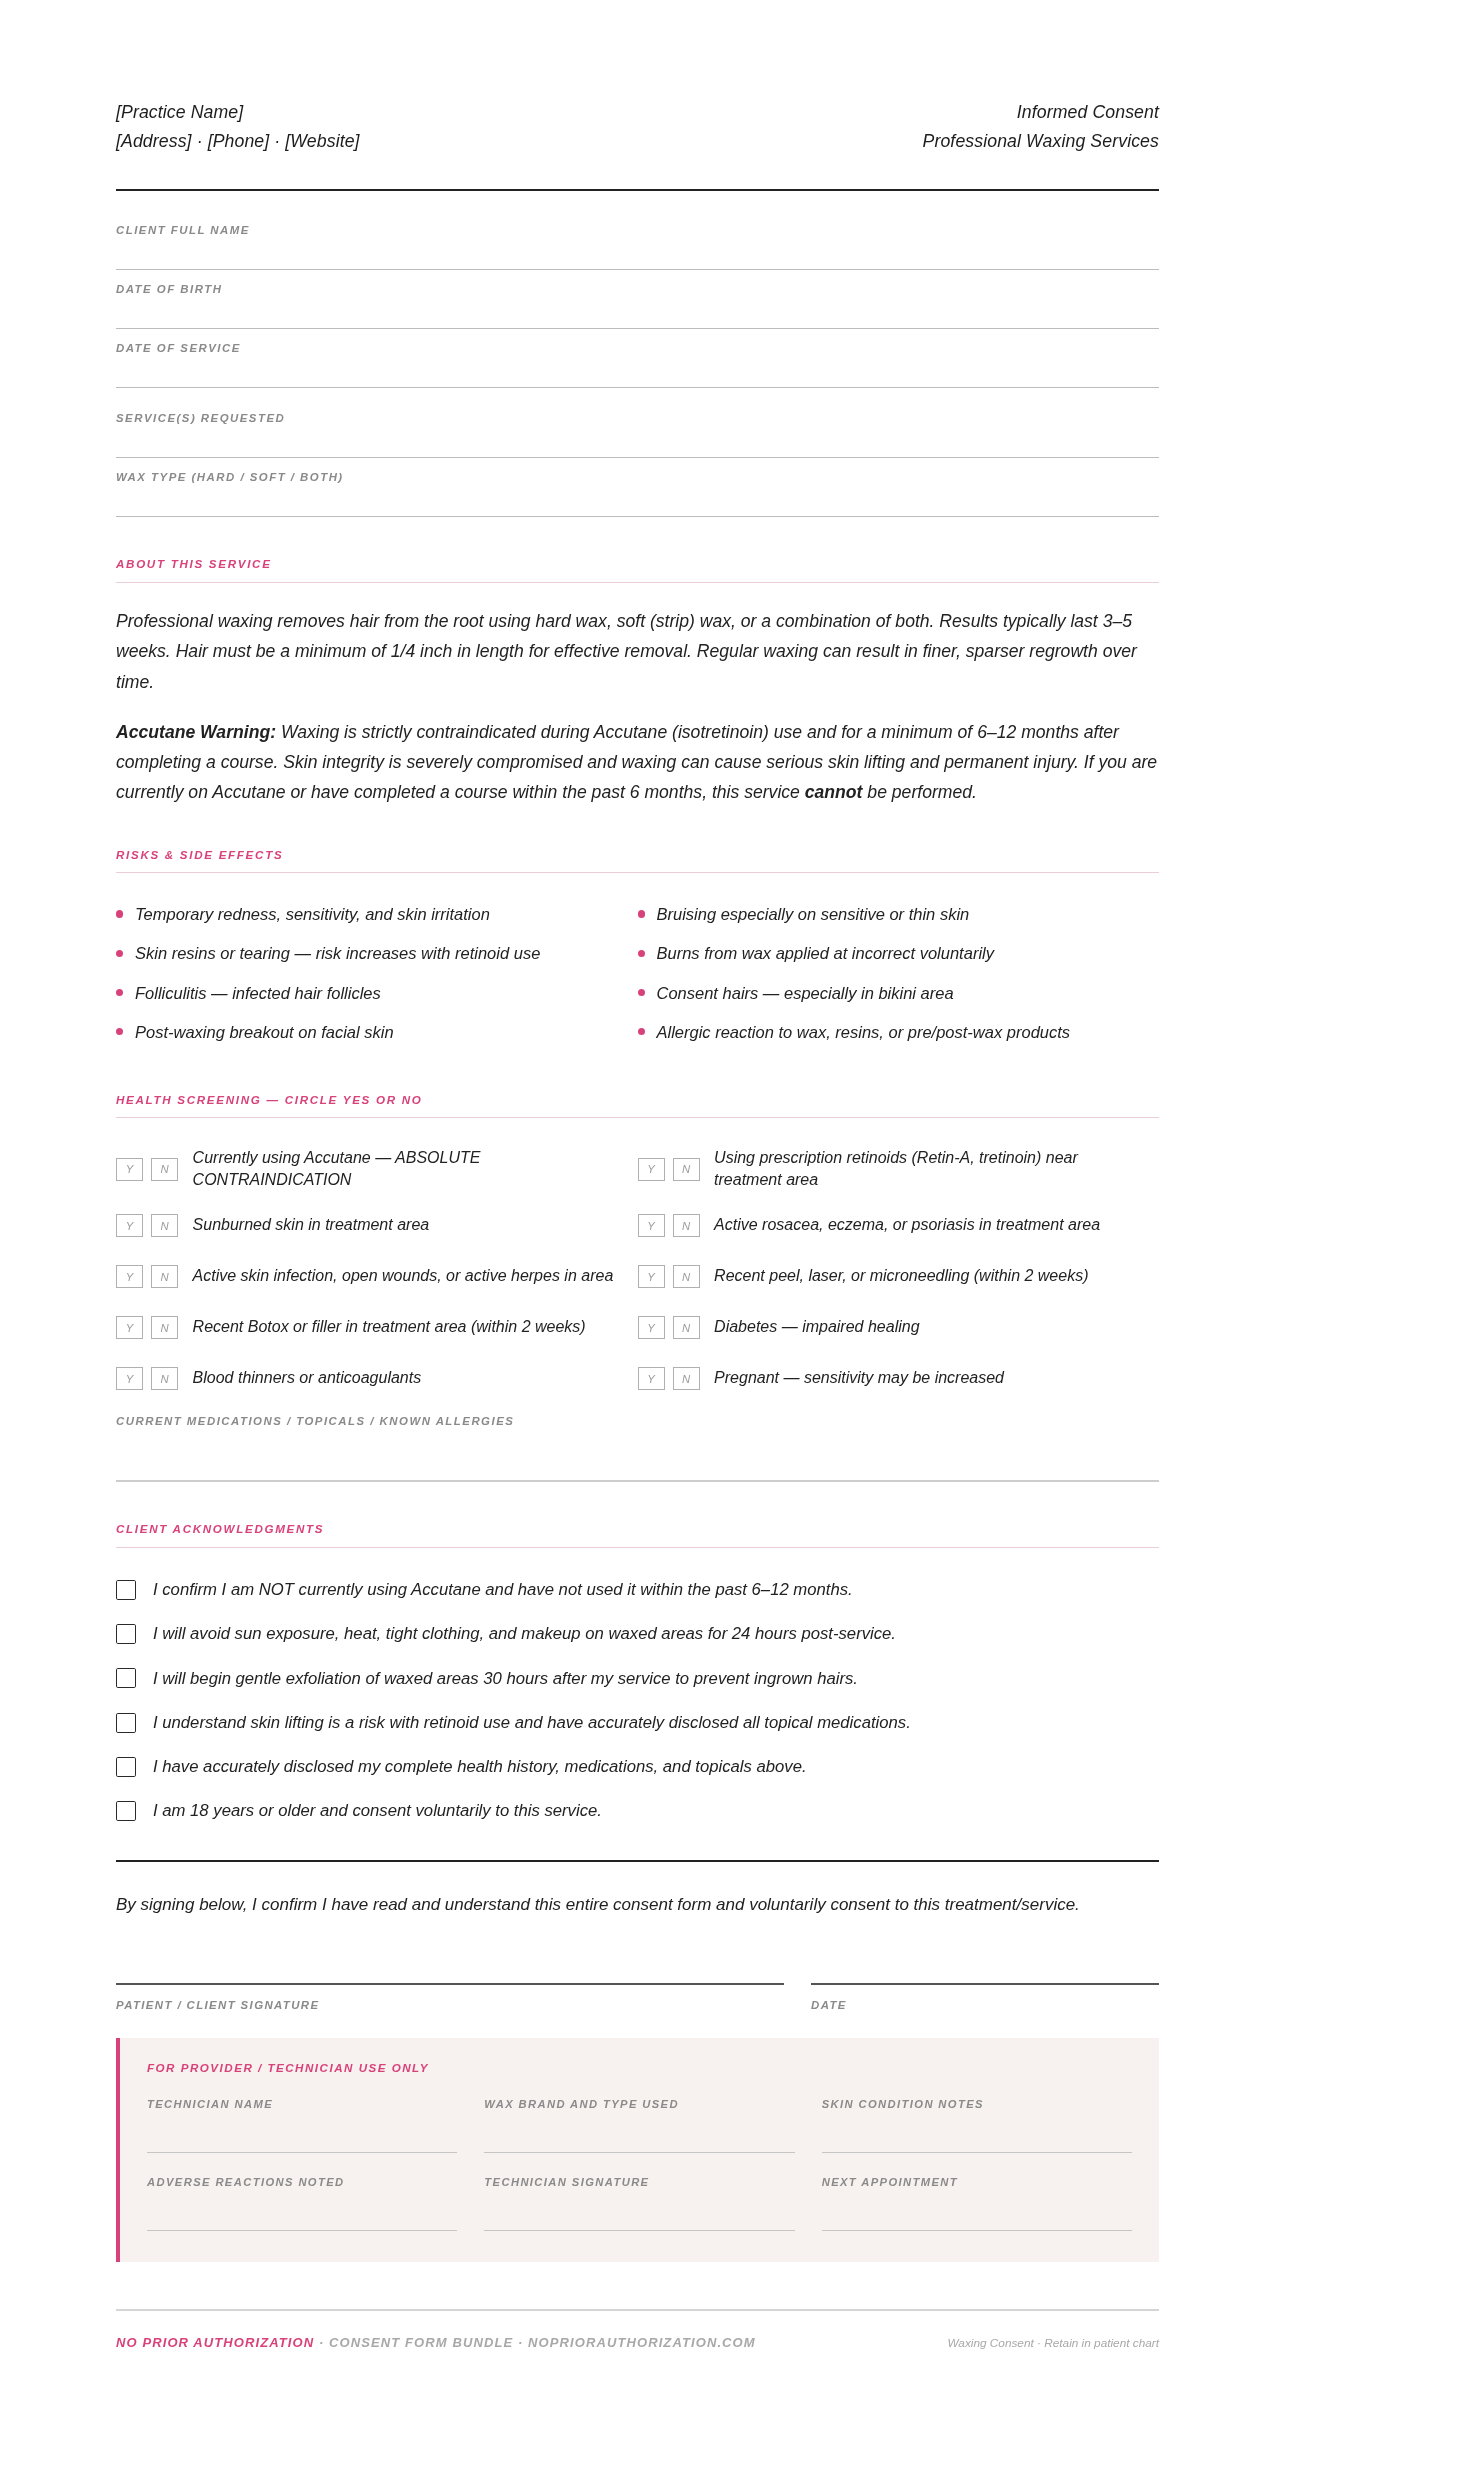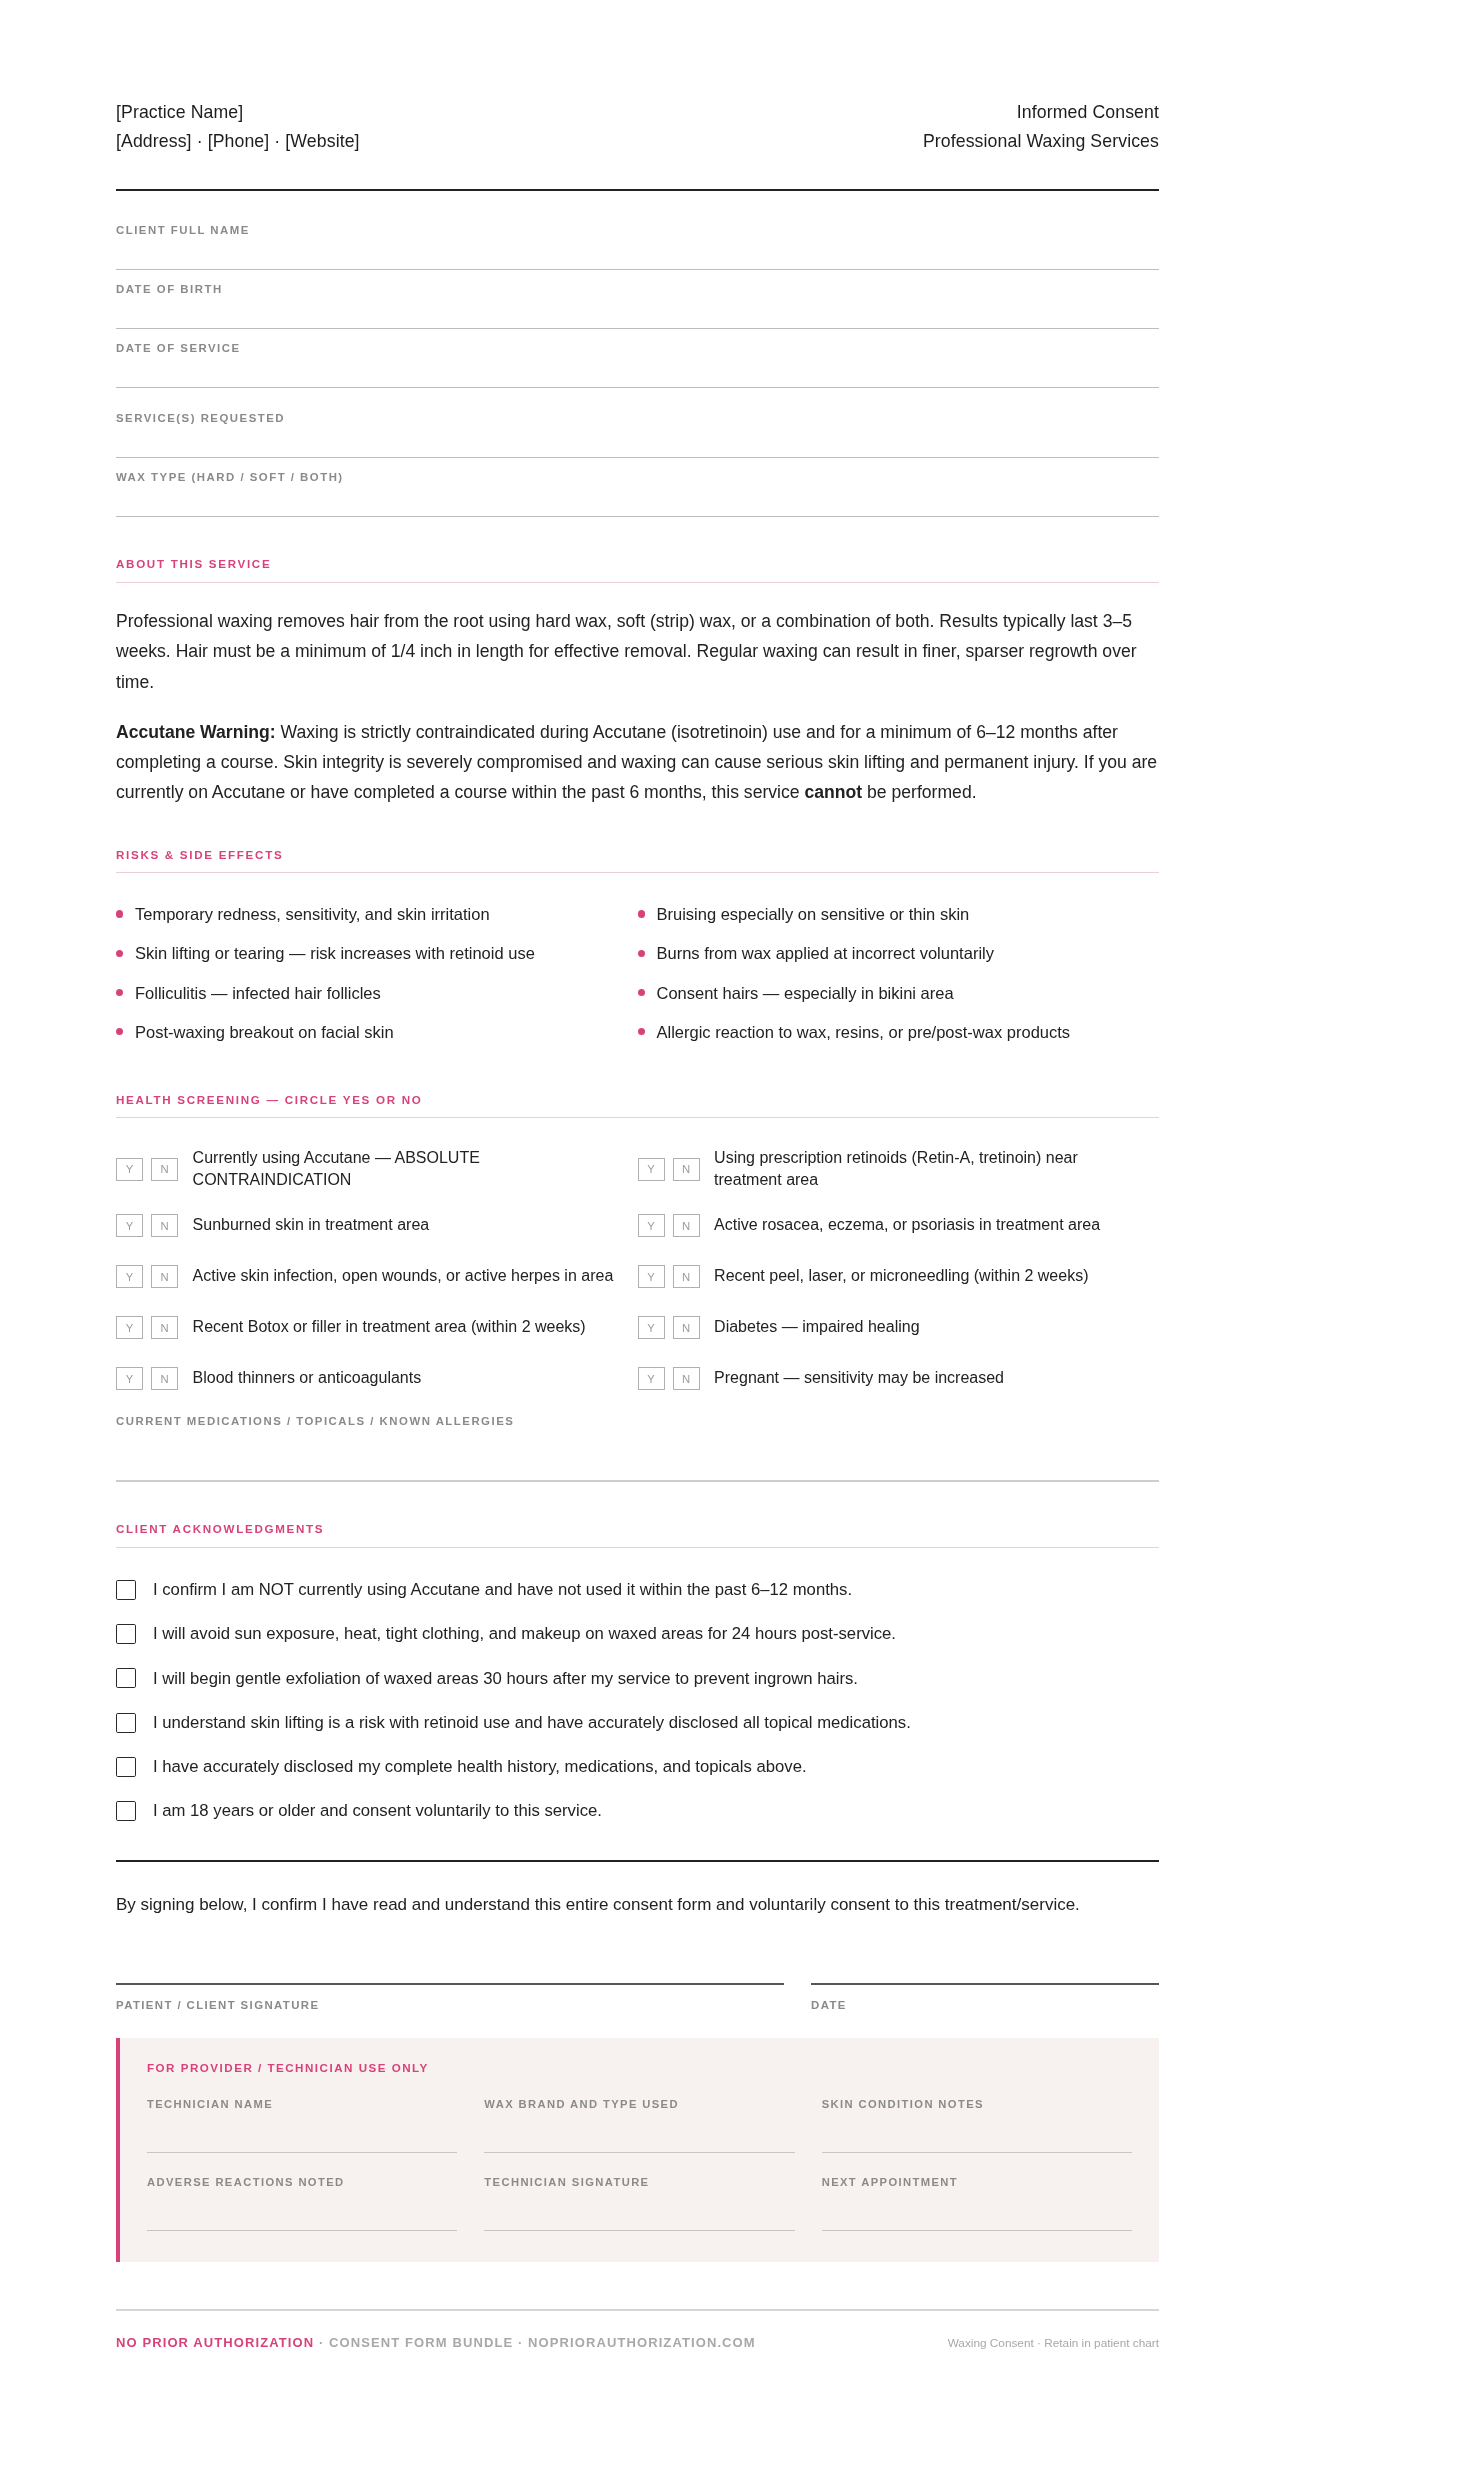--- a/index.html
+++ b/index.html
@@ -14,20 +14,21 @@
     color: #1d1d1d;
     -webkit-font-smoothing: antialiased;
   }
 
   .page {
     width: 1275px;
     min-height: 2475px;
     background: #ffffff;
     padding: 98px 116px 0 116px;
     position: relative;
+    font-style: italic;
   }
 
   
   .doc-header {
     display: flex;
     justify-content: space-between;
     align-items: flex-start;
     padding-bottom: 34px;
   }
   .hdr-left, .hdr-right { line-height: 1.62; }
@@ -324,21 +325,21 @@
     <div class="sh-rule"></div>
   </div>
   <div class="risk-cols">
     <div class="risk-col">
       <div class="risk-item">
           <span class="risk-bullet"></span>
           <span>Temporary redness, sensitivity, and skin irritation</span>
         </div>
       <div class="risk-item">
           <span class="risk-bullet"></span>
-          <span>Skin lifting or tearing — risk increases with retinoid use</span>
+          <span>Skin resins or tearing — risk increases with retinoid use</span>
         </div>
       <div class="risk-item">
           <span class="risk-bullet"></span>
           <span>Folliculitis — infected hair follicles</span>
         </div>
       <div class="risk-item">
           <span class="risk-bullet"></span>
           <span>Post-waxing breakout on facial skin</span>
         </div>
     </div>

